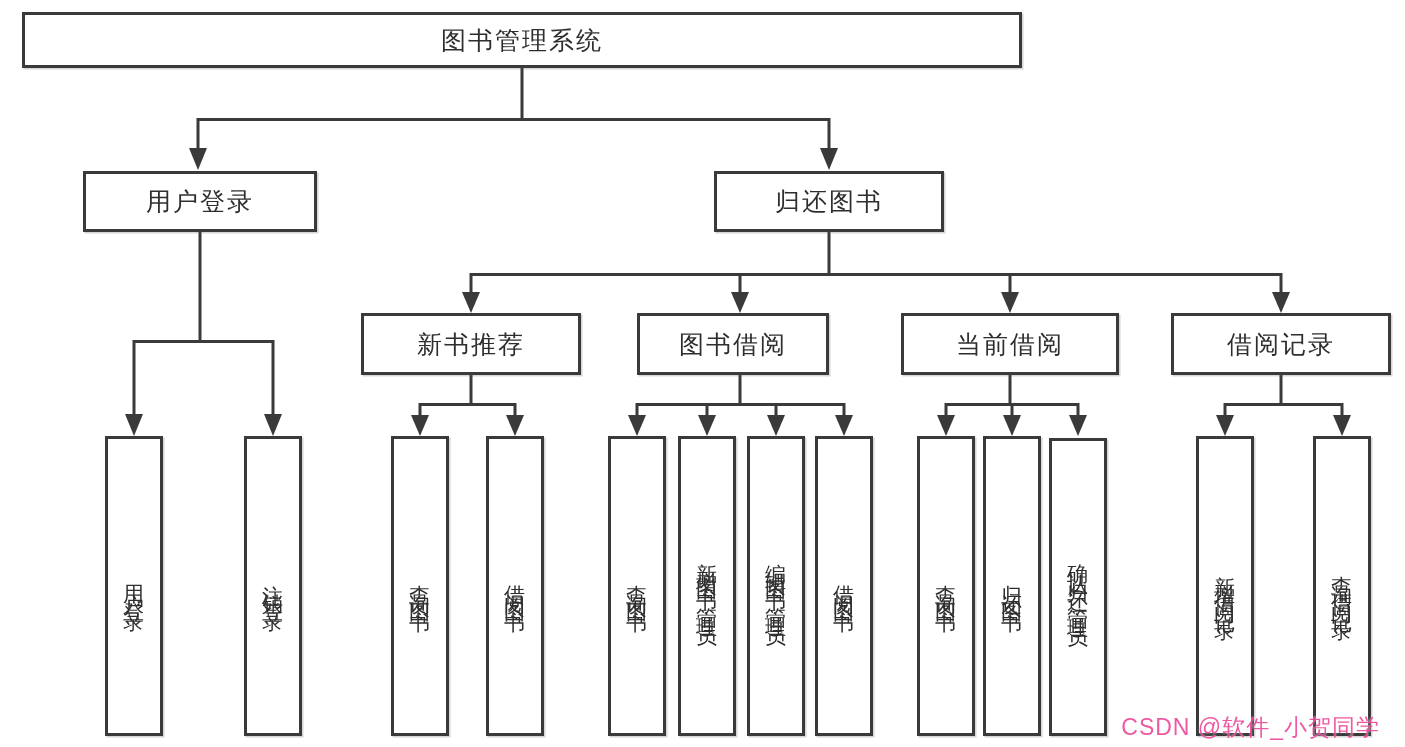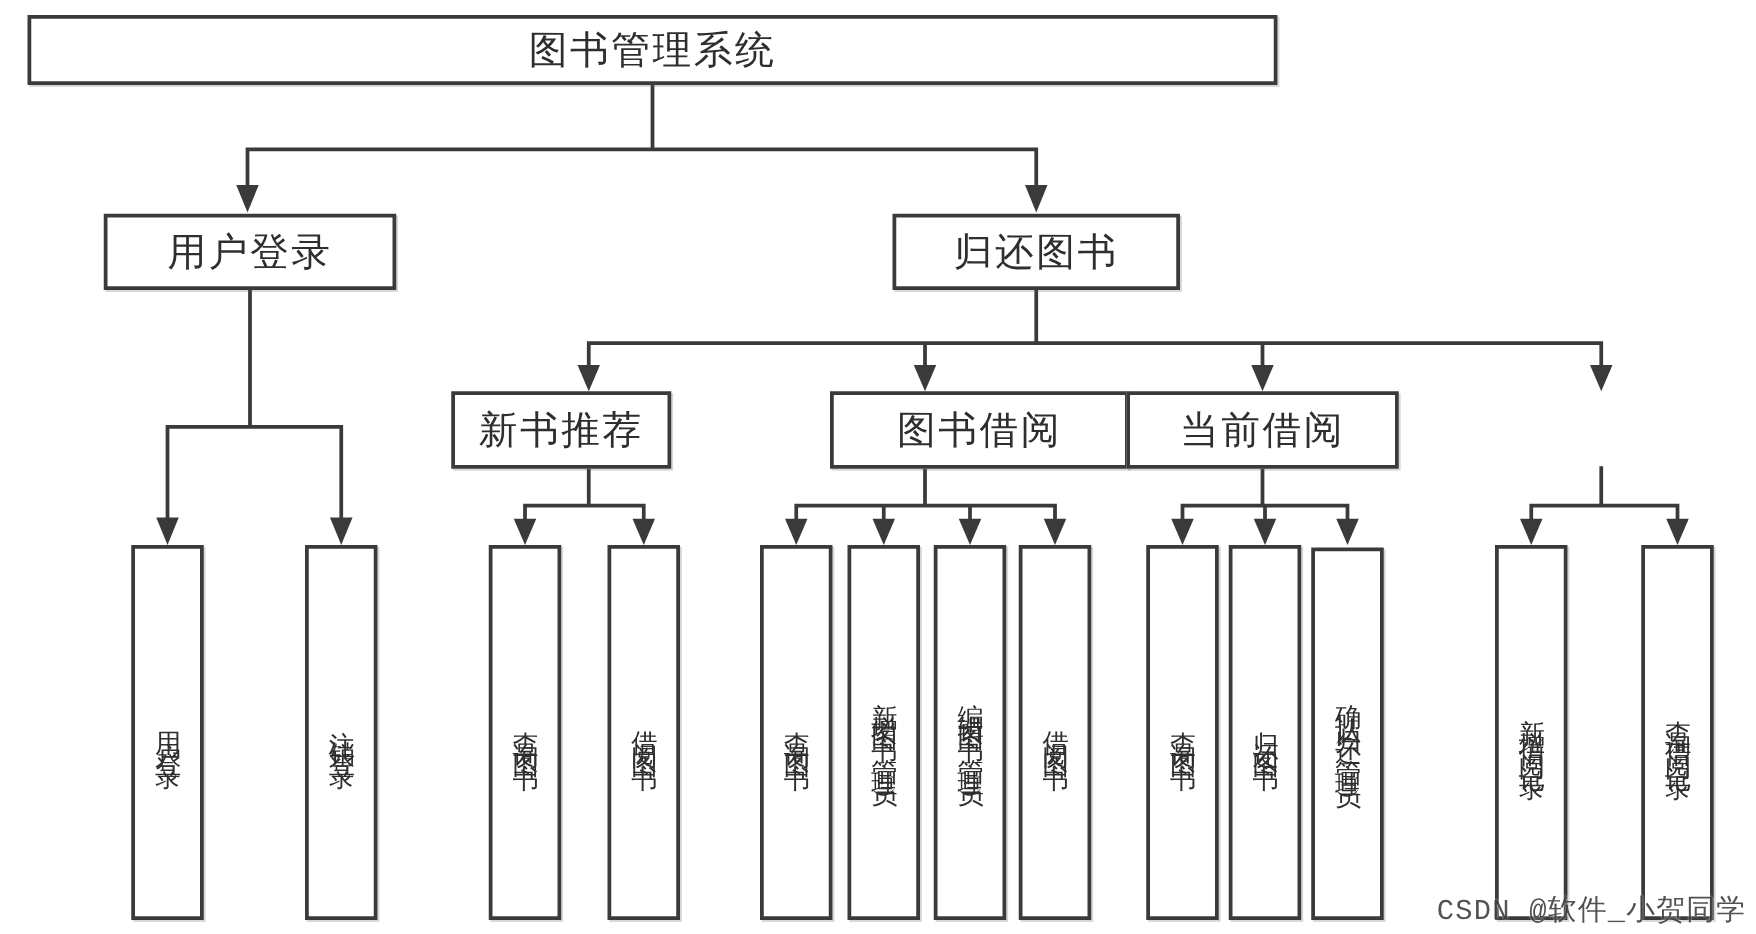--- a/index.html
+++ b/index.html
@@ -21,44 +21,43 @@
     box-sizing: border-box;
     background: #ffffff;
     border: 3px solid #3a3a3a;
     box-shadow: 1.5px 1.5px 0 rgba(90,90,90,0.25);
     display: flex;
     align-items: center;
     justify-content: center;
     color: #2e2e2e;
   }
   .hbox {
-    font-size: 31px;
+    font-size: 25px;
     letter-spacing: 2px;
     white-space: nowrap;
   }
   .vbox span {
     writing-mode: vertical-lr;
     text-orientation: mixed;
     font-size: 21px;
     letter-spacing: 9px;
     line-height: 1;
     white-space: nowrap;
   }
   .watermark {
     position: absolute;
-    right: 8px;
+    right: 25px;
     bottom: 4px;
     font-size: 23px;
     letter-spacing: 1px;
-    color: #404040;
+    color: #ec4899;
     opacity: 0.9;
     text-shadow: 0 0 2px rgba(255,255,255,0.9);
     z-index: 5;
     white-space: nowrap;
-    font-family: Liberation Mono, monospace;
   }
 </style>
 </head>
 <body>
 
 <div class="canvas">
 
   <svg class="connectors" viewBox="0 0 1405 747" xmlns="http://www.w3.org/2000/svg" aria-hidden="true">
     <g stroke="#3a3a3a" stroke-width="3" fill="none">
 
@@ -104,23 +103,24 @@
       <polygon points="1216,415 1234,415 1225,436"></polygon>
       <polygon points="1333,415 1351,415 1342,436"></polygon>
     </g>
   </svg>
 
   <div class="node hbox" style="left:22px;top:12px;width:1000px;height:56px;">图书管理系统</div>
 
   <div class="node hbox" style="left:83px;top:171px;width:234px;height:61px;">用户登录</div>
   <div class="node hbox" style="left:714px;top:171px;width:230px;height:61px;">归还图书</div>
 
-  <div class="node hbox" style="left:361px;top:313px;width:176px;height:62px;">新书推荐</div>
-  <div class="node hbox" style="left:664px;top:313px;width:239px;height:62px;">图书借阅</div>
+  <div class="node hbox" style="left:361px;top:313px;width:220px;height:62px;">新书推荐</div>
+  <div class="node hbox" style="left:637px;top:313px;width:192px;height:62px;">图书借阅</div>
   <div class="node hbox" style="left:901px;top:313px;width:218px;height:62px;text-align:center;">当前借阅</div>
+  <div class="node hbox" style="left:1171px;top:313px;width:220px;height:62px;">借阅记录</div>
 
   <div class="node vbox" style="left:105px;top:436px;width:58px;height:300px;">
     <span>用户登录</span>
   </div>
   <div class="node vbox" style="left:244px;top:436px;width:58px;height:300px;">
     <span>注销登录</span>
   </div>
 
   <div class="node vbox" style="left:391px;top:436px;width:58px;height:300px;">
     <span>查询图书</span>

